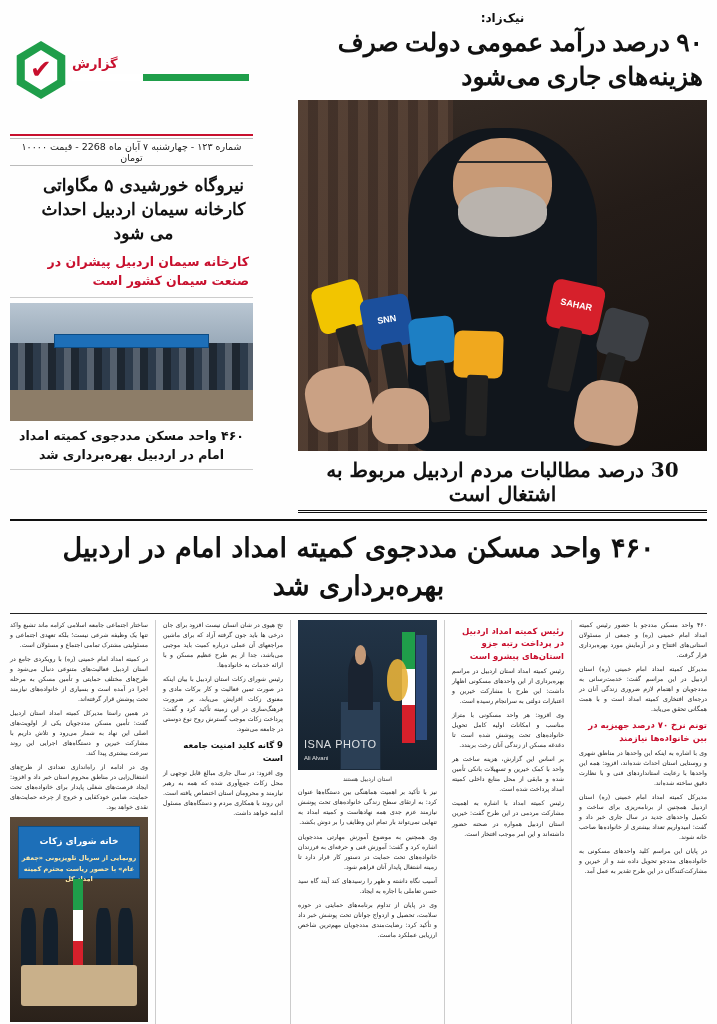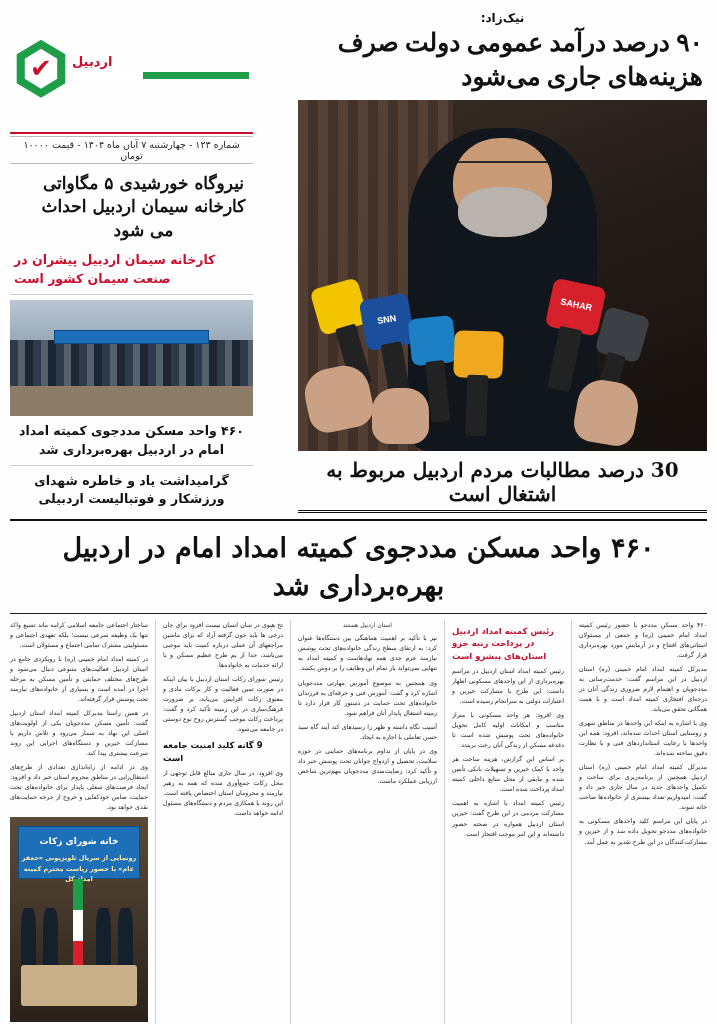--- a/index.html
+++ b/index.html
@@ -123,21 +123,21 @@
     font-weight: bold;
     text-align: center;
     line-height: 1.4;
     color: #111;
     padding: 8px 2px 6px 2px;
     margin-left: 24px;
   }
   .side-sub {
     font-size: 12.5px;
     font-weight: bold;
-    text-align: left;
+    text-align: right;
     color: #c8102e;
     line-height: 1.5;
     padding: 2px 4px 6px 4px;
     border-bottom: 1px solid #ccc;
   }
   .side-photo {
     width: 100%;
     height: 118px;
     background: #2f3b46;
     position: relative;
@@ -336,21 +336,21 @@
   .col-a { flex: 0 0 138px; }       
   .col-b { flex: 0 0 120px; }
   .col-c { flex: 1 1 auto; }
   .col-d { flex: 0 0 112px; }
   .col-e { flex: 0 0 128px; }
 
   .subhead {
     font-size: 8.5px;
     font-weight: bold;
     color: #c8102e;
-    text-align: left;
+    text-align: right;
     margin: 5px 0 3px 0;
     line-height: 1.5;
   }
   .subhead.black { color: #111; }
 
   .mid-photo {
     width: 100%;
     height: 150px;
     position: relative;
     overflow: hidden;
@@ -497,73 +497,87 @@
         <div class="hand h3"></div>
       </div>
 
       <div class="lead-cap">30 درصد مطالبات مردم اردبیل مربوط به اشتغال است</div>
     </div>
 
     <div class="masthead-col">
 
       <div class="masthead">
         <div class="masthead-titles">
-          <div class="paper-sub">اردبیل</div>
+          <div class="paper-sub">گزارش</div>
           <div class="paper-green-line"></div>
         </div>
         <div class="logo-mark">
           <div class="logo-hex"></div>
           <div class="logo-inner"></div>
           <div class="logo-check">✔</div>
         </div>
       </div>
 
-      <div class="masthead-meta">شماره ۱۲۳ - چهارشنبه ۷ آبان ماه ۱۴۰۴ - قیمت ۱۰۰۰۰ تومان</div>
+      <div class="masthead-meta">شماره ۱۲۳ - چهارشنبه ۷ آبان ماه 2268 - قیمت ۱۰۰۰۰ تومان</div>
 
       <div class="side-head">نیروگاه خورشیدی ۵ مگاواتی کارخانه سیمان اردبیل احداث می شود</div>
       <div class="side-sub">کارخانه سیمان اردبیل پیشران در صنعت سیمان کشور است</div>
 
       <div class="side-photo">
         <div class="sky"></div>
         <div class="ground"></div>
         <div class="crowd"></div>
         <div class="banner"></div>
       </div>
 
       <div class="side-cap">۴۶۰ واحد مسکن مددجوی کمیته امداد امام در اردبیل بهره‌برداری شد</div>
-      <div class="side-cap2">گرامیداشت یاد و خاطره شهدای ورزشکار و فوتبالیست اردبیلی</div>
     </div>
   </div>
 
   <div class="mid-rule"></div>
   <div class="mid-head">۴۶۰ واحد مسکن مددجوی کمیته امداد امام در اردبیل بهره‌برداری شد</div>
 
   <div class="bottom">
 
     <div class="col col-e">
       <p>۴۶۰ واحد مسکن مددجو با حضور رئیس کمیته امداد امام خمینی (ره) و جمعی از مسئولان استانی‌های افتتاح و در آزمایش مورد بهره‌برداری قرار گرفت.</p>
       <p>مدیرکل کمیته امداد امام خمینی (ره) استان اردبیل در این مراسم گفت: خدمت‌رسانی به مددجویان و اهتمام لازم ضروری زندگی آنان در درجه‌ای افتخاری کمیته امداد است و با همت همگانی تحقق می‌یابد.</p>
+      <div class="subhead">تونم نرخ ۷۰ درصد جهیزیه در بین خانواده‌ها نیازمند</div>
       <p>وی با اشاره به اینکه این واحدها در مناطق شهری و روستایی استان احداث شده‌اند، افزود: همه این واحدها با رعایت استانداردهای فنی و با نظارت دقیق ساخته شده‌اند.</p>
       <p>مدیرکل کمیته امداد امام خمینی (ره) استان اردبیل همچنین از برنامه‌ریزی برای ساخت و تکمیل واحدهای جدید در سال جاری خبر داد و گفت: امیدواریم تعداد بیشتری از خانواده‌ها صاحب خانه شوند.</p>
       <p>در پایان این مراسم کلید واحدهای مسکونی به خانواده‌های مددجو تحویل داده شد و از خیرین و مشارکت‌کنندگان در این طرح تقدیر به عمل آمد.</p>
     </div>
 
     <div class="divider-v"></div>
 
     <div class="col col-d">
       <div class="subhead">رئیس کمیته امداد اردبیل در پرداخت رتبه جزو استان‌های پیشرو است</div>
       <p>رئیس کمیته امداد استان اردبیل در مراسم بهره‌برداری از این واحدهای مسکونی اظهار داشت: این طرح با مشارکت خیرین و اعتبارات دولتی به سرانجام رسیده است.</p>
       <p>وی افزود: هر واحد مسکونی با متراژ مناسب و امکانات اولیه کامل تحویل خانواده‌های تحت پوشش شده است تا دغدغه مسکن از زندگی آنان رخت بربندد.</p>
       <p>بر اساس این گزارش، هزینه ساخت هر واحد با کمک خیرین و تسهیلات بانکی تأمین شده و مابقی از محل منابع داخلی کمیته امداد پرداخت شده است.</p>
       <p>رئیس کمیته امداد با اشاره به اهمیت مشارکت مردمی در این طرح گفت: خیرین استان اردبیل همواره در صحنه حضور داشته‌اند و این امر موجب افتخار است.</p>
     </div>
 
     <div class="divider-v"></div>
 
     <div class="col col-c">
+      <div class="mid-photo">
+        <div class="mp-bg"></div>
+        <div class="mp-flag"></div>
+        <div class="mp-flag2"></div>
+        <div class="mp-emblem"></div>
+        <div class="mp-podium"></div>
+        <div class="mp-speaker"></div>
+        <div class="mp-head"></div>
+        <div class="isna">
+          <span>ISNA</span>
+          <span>PHOTO</span>
+        </div>
+        <div class="isna-sub">Ali Alvani</div>
+      </div>
       <div class="photo-credit">استان اردبیل هستند</div>
       <p>نیز با تأکید بر اهمیت هماهنگی بین دستگاه‌ها عنوان کرد: به ارتقای سطح زندگی خانواده‌های تحت پوشش نیازمند عزم جدی همه نهادهاست و کمیته امداد به تنهایی نمی‌تواند بار تمام این وظایف را بر دوش بکشد.</p>
       <p>وی همچنین به موضوع آموزش مهارتی مددجویان اشاره کرد و گفت: آموزش فنی و حرفه‌ای به فرزندان خانواده‌های تحت حمایت در دستور کار قرار دارد تا زمینه اشتغال پایدار آنان فراهم شود.</p>
       <p>آسیب نگاه داشته و ظهر را رسیدهای کند آیند گاه سید حسن تعاملی با اجاره به ایجاد.</p>
       <p>وی در پایان از تداوم برنامه‌های حمایتی در حوزه سلامت، تحصیل و ازدواج جوانان تحت پوشش خبر داد و تأکید کرد: رضایت‌مندی مددجویان مهم‌ترین شاخص ارزیابی عملکرد ماست.</p>
     </div>
 
     <div class="divider-v"></div>
 
     <div class="col col-b">

